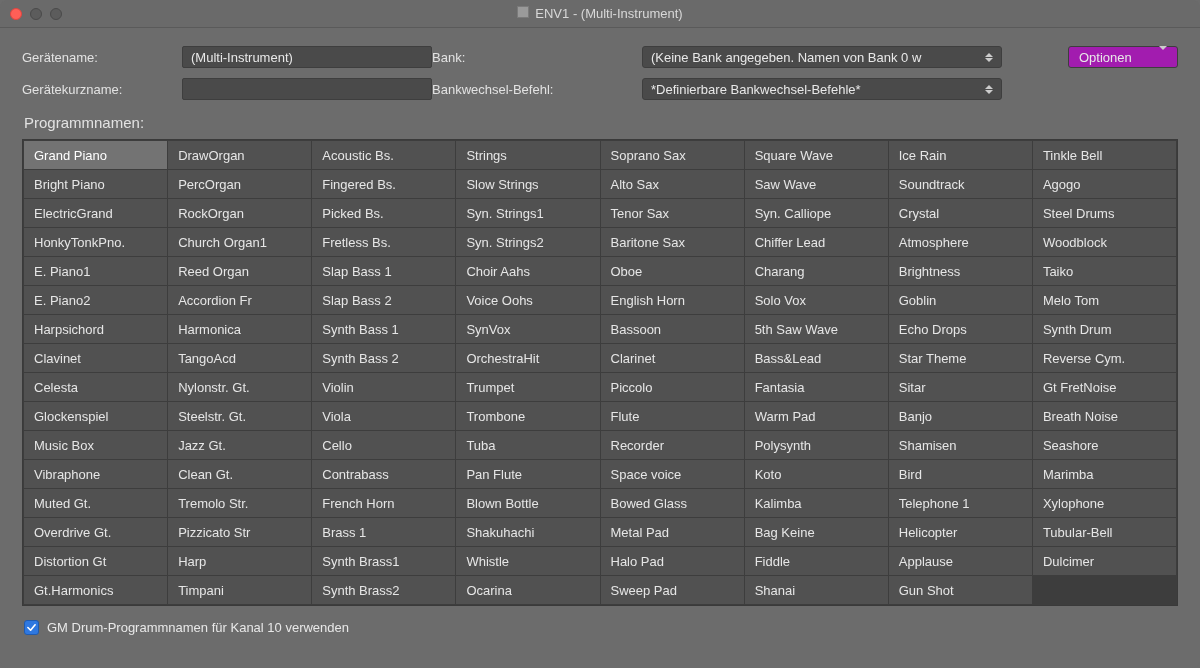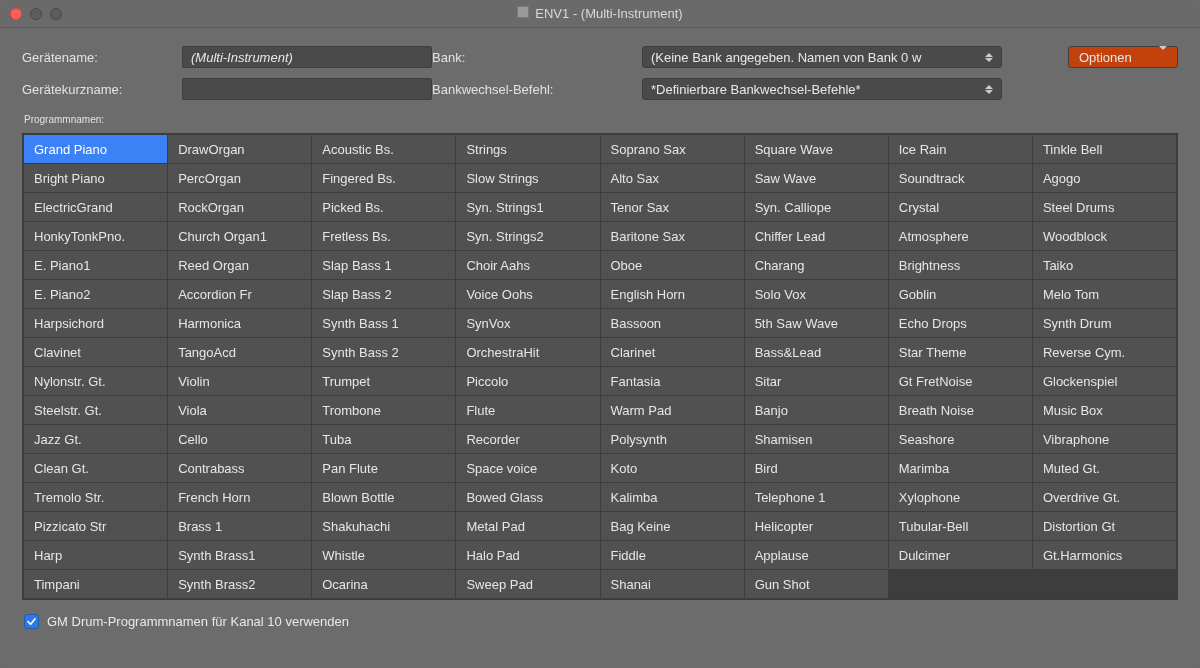--- a/index.html
+++ b/index.html
@@ -43,21 +43,20 @@
     width: 12px; height: 12px; background: #9a9a9a; display: inline-block;
     border: 1px solid #7a7a7a;
   }
   .content {
     padding: 18px 22px 12px 22px;
   }
   .text-input {
     background: #4a4a4a; border: 1px solid #3e3e3e; height: 22px;
     width: 250px; color: #e8e8e8; padding: 0 8px; font-size: 13px;
     border-radius: 2px;
-    font-style: italic;
   }
   .select {
     background: #4a4a4a; border: 1px solid #3e3e3e; height: 22px;
     color: #e8e8e8; padding: 0 8px; font-size: 13px;
     display: flex; align-items: center; justify-content: space-between;
     border-radius: 3px; cursor: default;
   }
   .select .arrows {
     display: flex; flex-direction: column; gap: 1px; margin-left: 6px;
   }
@@ -66,47 +65,47 @@
   }
   .arrow-up { border-bottom: 4px solid #ccc; }
   .arrow-down { border-top: 4px solid #ccc; }
   .top-grid {
     display: grid;
     grid-template-columns: 160px 250px 210px 360px 1fr 130px;
     row-gap: 10px; align-items: center; margin-bottom: 14px;
   }
   .top-grid .label { text-align: left; padding-right: 10px; color: #e2e2e2; }
   .options-btn {
-    background: #c2410c; border: 1px solid #3e3e3e; height: 22px;
+    background: #a21caf; border: 1px solid #3e3e3e; height: 22px;
     color: #e8e8e8; padding: 0 10px; border-radius: 3px;
     display: flex; align-items: center; justify-content: space-between;
     width: 110px; cursor: default;
   }
   .options-btn .chev { margin-left: 8px; }
-  .section-label { color: #e2e2e2; margin: 6px 0 8px 2px; font-size: 10px; }
+  .section-label { color: #e2e2e2; margin: 6px 0 8px 2px; font-size: 15px; }
   .program-grid {
     display: grid;
     grid-template-columns: repeat(8, 1fr);
     gap: 1px;
     background: #3d3d3d;
     border: 1px solid #3a3a3a;
     padding: 1px;
   }
   .cell {
     background: #515151;
     color: #e6e6e6;
     padding: 5px 10px;
     font-size: 13px;
     height: 28px;
     display: flex; align-items: center;
     cursor: default;
     white-space: nowrap; overflow: hidden; text-overflow: ellipsis;
   }
   .cell.selected {
-    background: #3b82f6;
+    background: #737373;
     color: #fff;
   }
   .footer {
     display: flex; align-items: center; gap: 8px;
     margin-top: 14px; padding-left: 2px;
   }
   .checkbox {
     width: 15px; height: 15px; border-radius: 3px;
     background: #2f78e0; display: flex; align-items: center; justify-content: center;
     border: 1px solid #1f5bb0;
@@ -228,20 +227,21 @@
         <div class="cell">Echo Drops</div>
         <div class="cell">Synth Drum</div>
         <div class="cell">Clavinet</div>
         <div class="cell">TangoAcd</div>
         <div class="cell">Synth Bass 2</div>
         <div class="cell">OrchestraHit</div>
         <div class="cell">Clarinet</div>
         <div class="cell">Bass&amp;Lead</div>
         <div class="cell">Star Theme</div>
         <div class="cell">Reverse Cym.</div>
+        <div class="cell">Celesta</div>
         <div class="cell">Nylonstr. Gt.</div>
         <div class="cell">Violin</div>
         <div class="cell">Trumpet</div>
         <div class="cell">Piccolo</div>
         <div class="cell">Fantasia</div>
         <div class="cell">Sitar</div>
         <div class="cell">Gt FretNoise</div>
         <div class="cell">Glockenspiel</div>
         <div class="cell">Steelstr. Gt.</div>
         <div class="cell">Viola</div>

